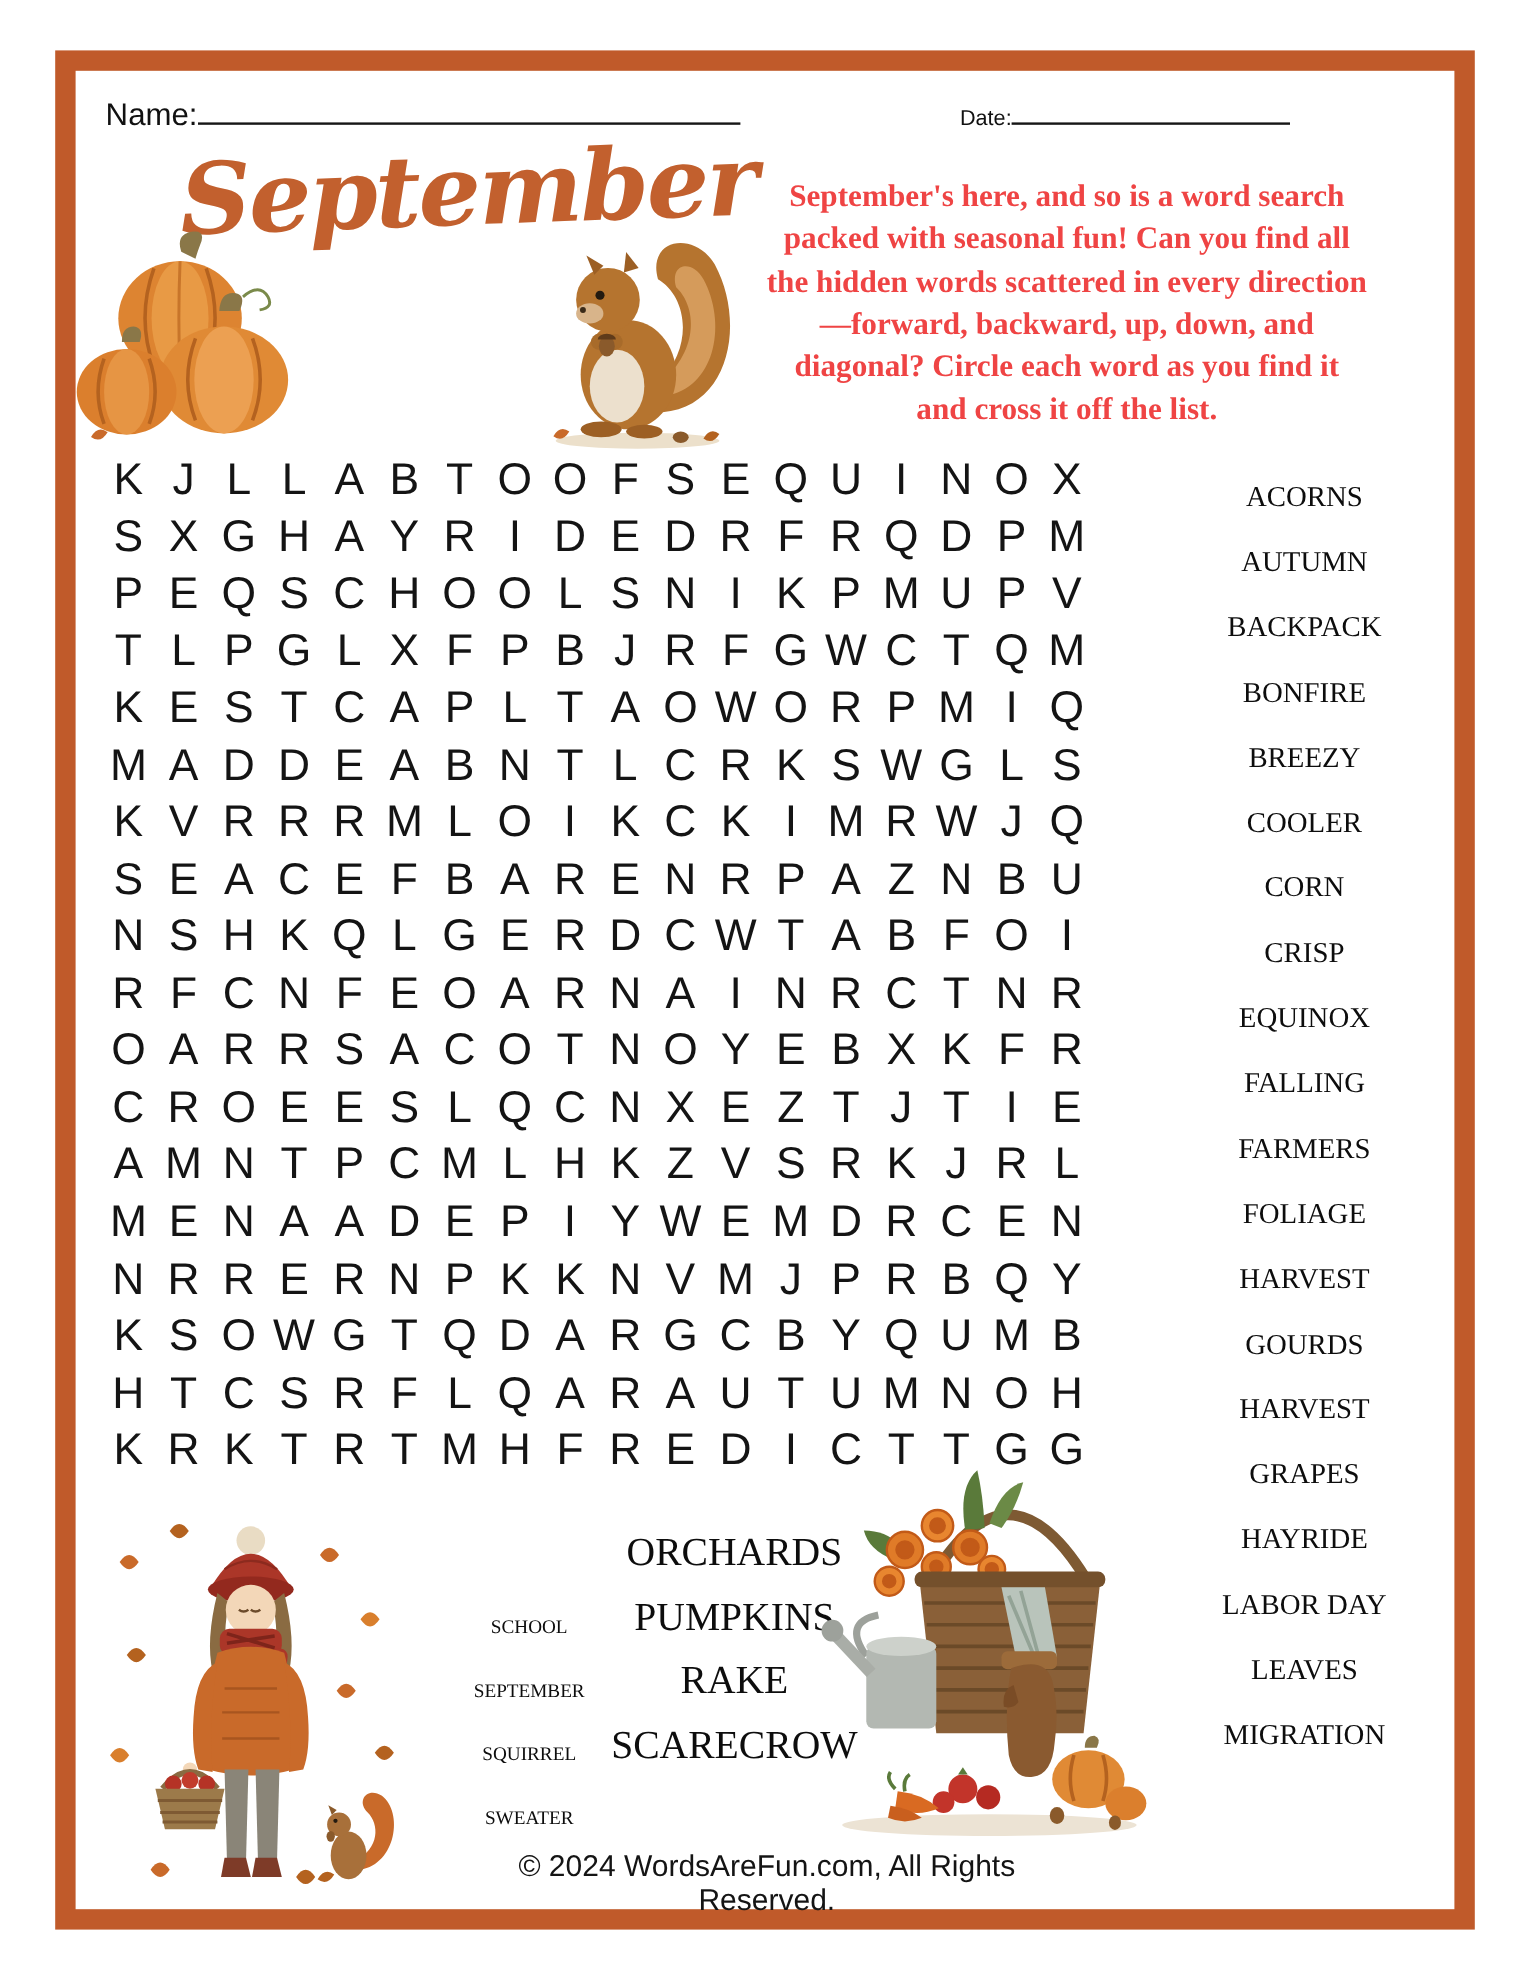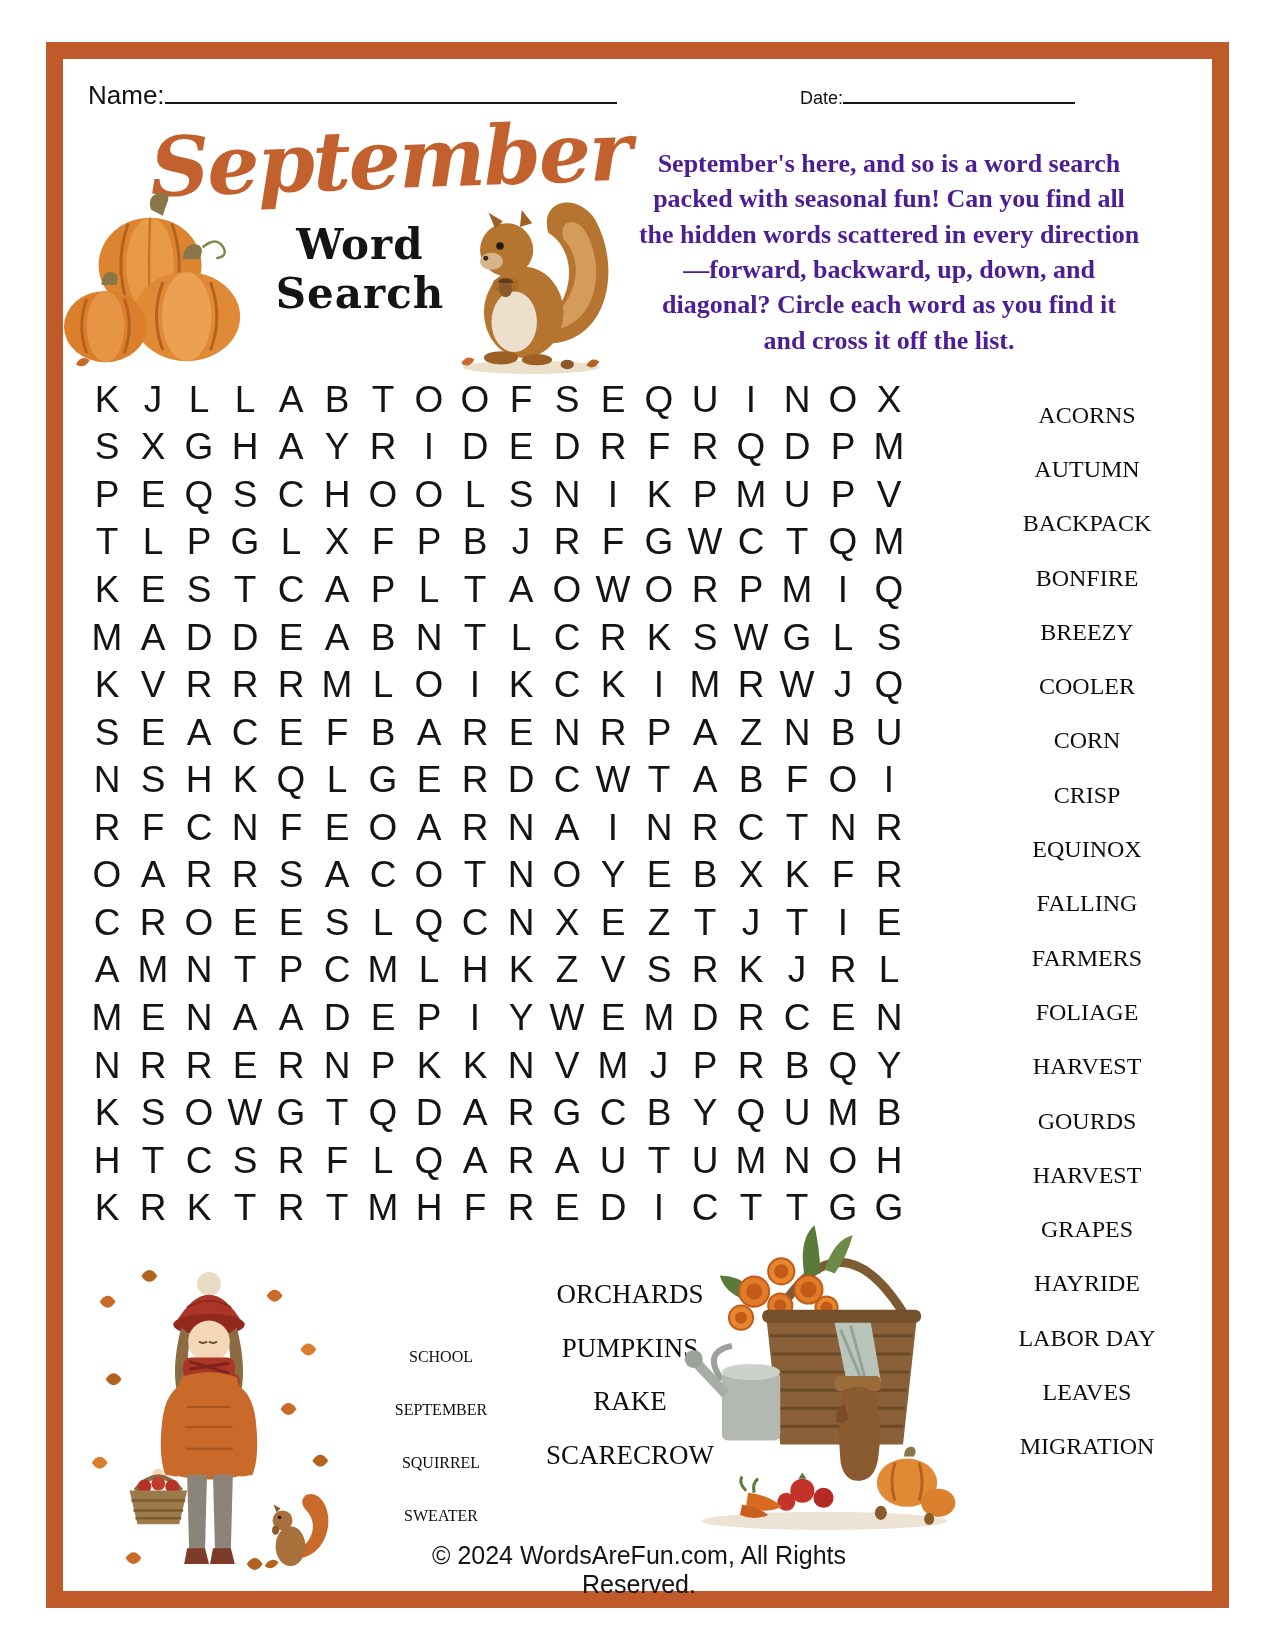--- a/index.html
+++ b/index.html
@@ -17,21 +17,21 @@
 
   
   .title-script{position:absolute;left:150px;top:112px;width:420px;text-align:center;
     font-family:"DejaVu Serif",serif;font-style:italic;font-weight:700;font-size:82px;
     color:#c2602e;transform:rotate(-2deg);letter-spacing:-2px;}
   .title-sub{position:absolute;left:212px;top:220px;width:296px;text-align:center;
     font-family:"DejaVu Serif",serif;font-weight:700;font-size:42px;letter-spacing:1px;color:#141414;}
 
   
   .intro{position:absolute;left:638px;top:146px;width:502px;text-align:center;
-    font-family:"Liberation Serif",serif;font-weight:700;font-size:26px;line-height:1.36;color:#4c1d95;}
+    font-family:"Liberation Serif",serif;font-weight:700;font-size:26px;line-height:1.36;color:#ef4444;}
 
   
   .ill{position:absolute;}
   .ill svg{width:100%;height:100%;display:block;}
   .ill-pumpkins{left:56px;top:188px;width:198px;height:188px;}
   .ill-squirrel{left:446px;top:186px;width:180px;height:192px;}
   .ill-girl{left:68px;top:1258px;width:282px;height:318px;}
   .ill-harvest{left:683px;top:1203px;width:278px;height:332px;}
 
   
@@ -40,21 +40,21 @@
     font-family:"Liberation Sans",sans-serif;font-size:37px;color:#141414;}
   .grid-cell{display:flex;align-items:center;justify-content:center;}
 
   
   .list{position:absolute;text-align:left;font-family:"Liberation Serif",serif;color:#0d0d0d;}
   .list .word{display:flex;align-items:center;justify-content:center;white-space:nowrap;}
   .list-right{left:975px;top:388px;width:224px;font-size:24px;}
   .list-right .word{height:54.3px;}
   .list-bl{left:331px;top:1330px;width:220px;font-size:16px;}
   .list-bl .word{height:53px;}
-  .list-bm{left:520px;top:1268px;width:220px;font-size:27px;}
+  .list-bm{left:502px;top:1268px;width:220px;font-size:33px;}
   .list-bm .word{height:53.5px;}
 
   
   .copyright{position:absolute;left:389px;top:1541px;width:500px;text-align:center;
     font-size:25px;color:#141414;}
 </style>
 </head>
 <body>
 
 <div class="page">
@@ -63,21 +63,20 @@
   <div class="name-row">
     <span>Name:</span>
       <span class="rule name"></span>
   </div>
   <div class="date-row">
     <span>Date:</span>
       <span class="rule date"></span>
   </div>
 
   <div class="title-script" style="color: rgb(194, 96, 46);">September</div>
-  <div class="title-sub">Word Search</div>
 
   <div class="intro">September's here, and so is a word search packed with seasonal fun! Can you find all the hidden words scattered in every direction—forward, backward, up, down, and diagonal? Circle each word as you find it and cross it off the list.</div>
 
   <div class="ill ill-pumpkins">
     <svg viewBox="0 0 200 190">
       <path d="M96 22 q-5 -15 10 -17 q11 -1 6 11 q-3 8 -4 12" fill="#8a7748"></path>
       <ellipse cx="95" cy="78" rx="52" ry="48" fill="#dd8431"></ellipse>
       <ellipse cx="95" cy="78" rx="24" ry="48" fill="#e89a45"></ellipse>
       <path d="M73 36 Q58 78 73 119" stroke="#b4621f" stroke-width="3" fill="none"></path>
       <path d="M117 36 Q132 78 117 119" stroke="#b4621f" stroke-width="3" fill="none"></path>

